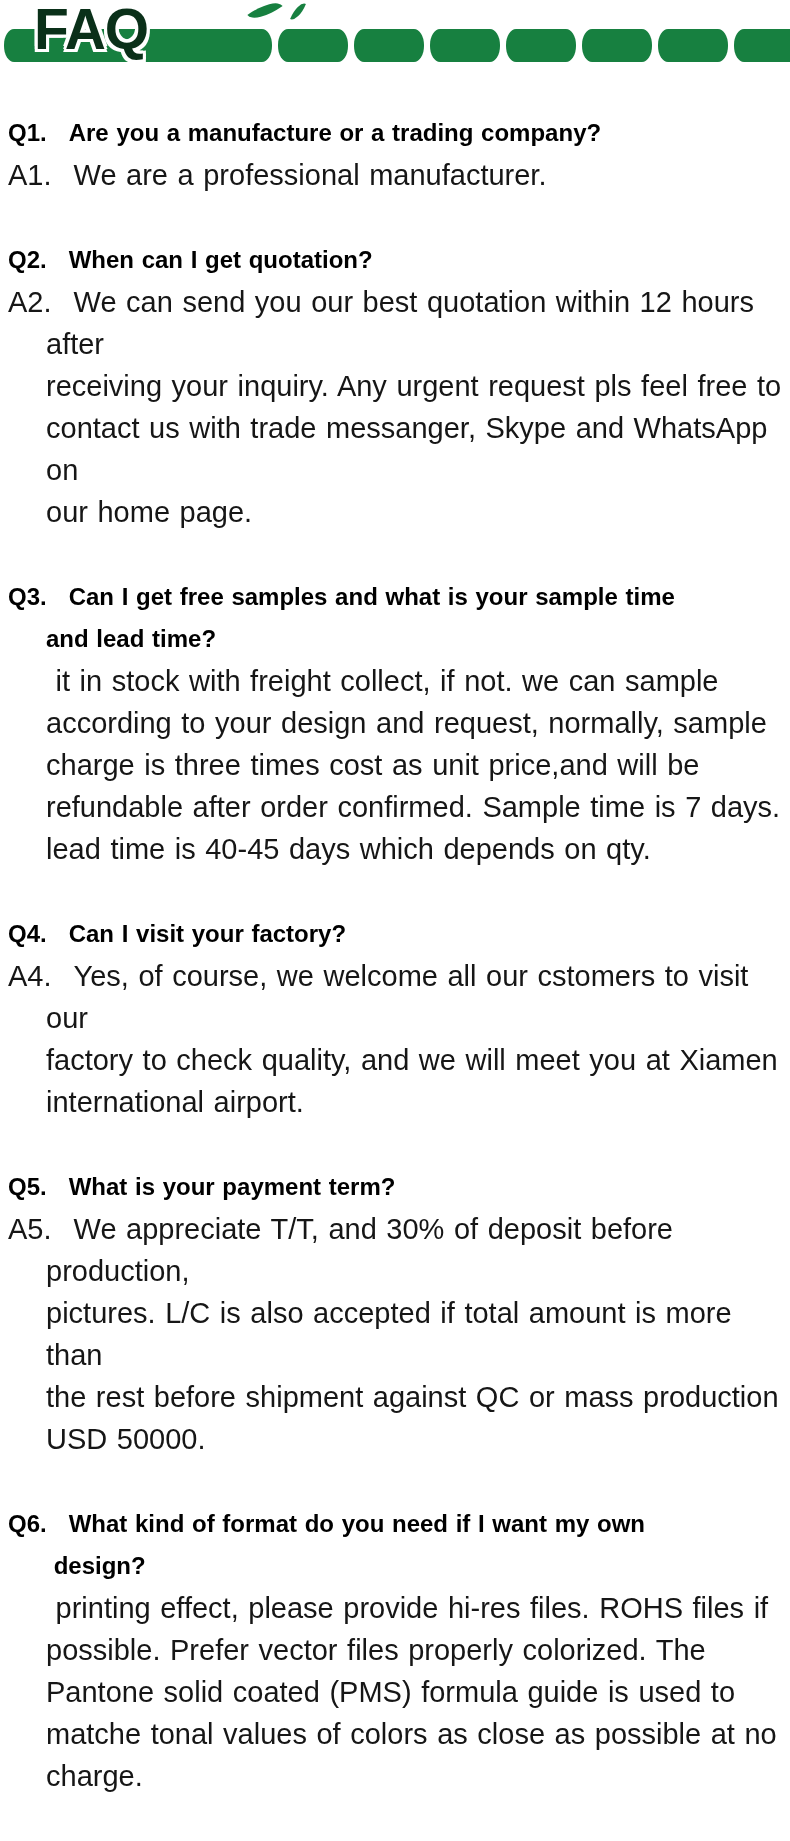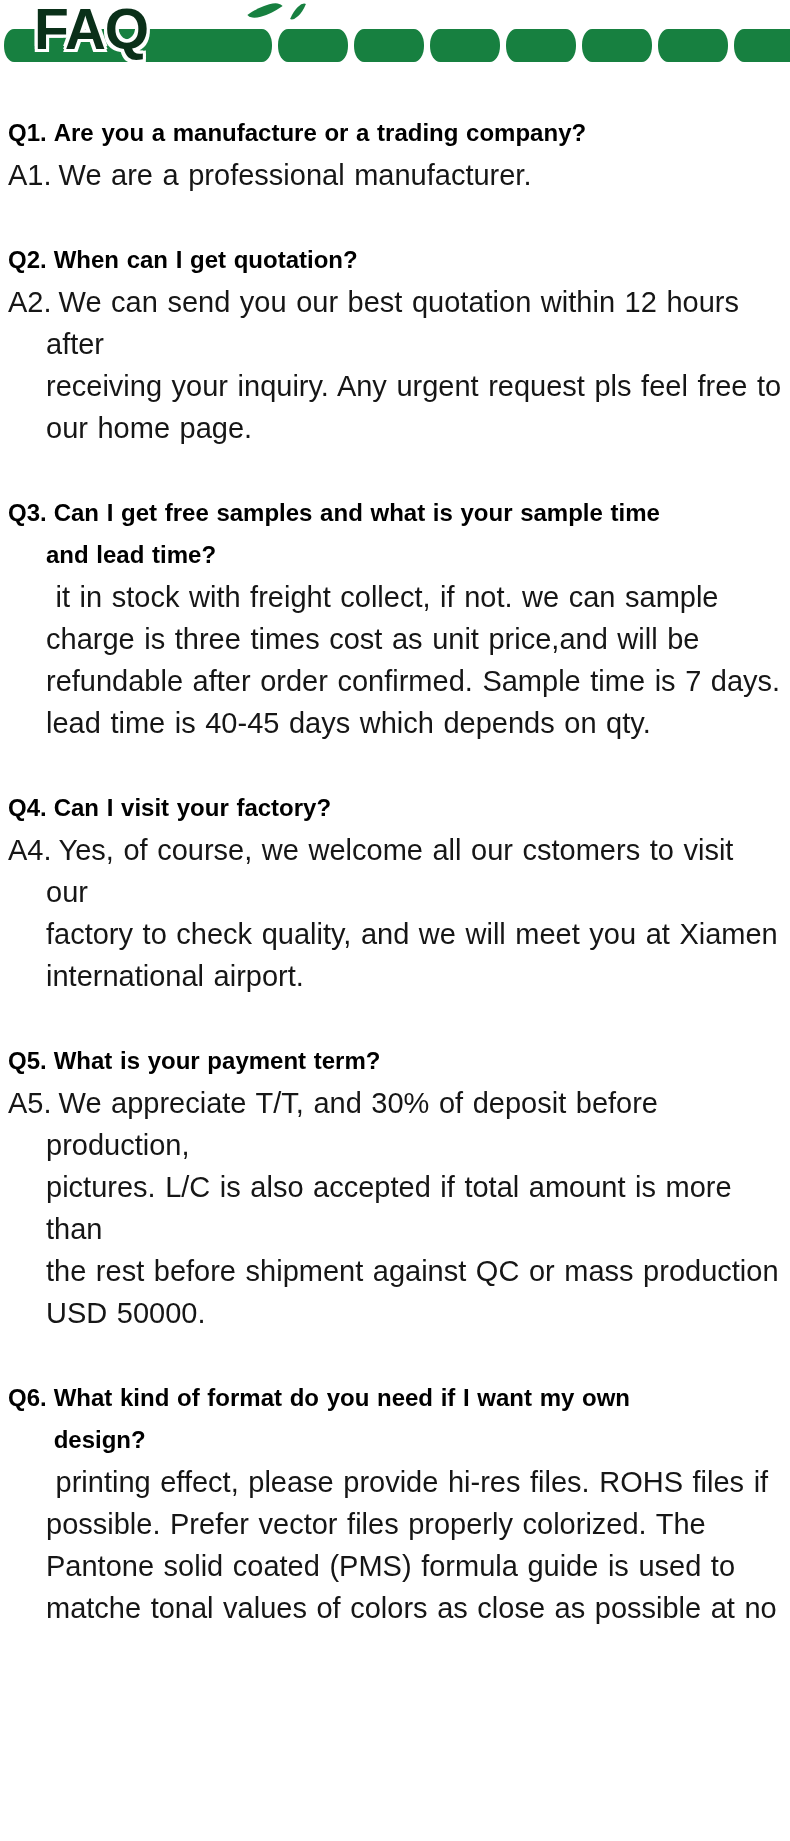--- a/index.html
+++ b/index.html
@@ -47,21 +47,21 @@
   .line{
     font-size:29px;
     line-height:42px;
     color:var(--text,#161616);
     white-space:pre-wrap;
     padding-left:38px;
     word-spacing:1.5px;
   }
   .line.first{text-indent:-38px;}
   .line.q{font-weight:bold;color:#000;font-size:24px;word-spacing:1px;}
-  .label{margin-right:7px;}
+  .label{margin-right:22px;}
 </style>
 </head>
 <body>
 
 <div class="page" style="--green: #178040; --title: #0a3019; --text: #161616; --bg: #ffffff;">
   <header class="hdr">
     <div class="bamboo">
       <div class="seg seg-long"></div>
       <div class="seg"></div>
       <div class="seg"></div>
@@ -79,26 +79,28 @@
 
   <main class="faq">
       <section class="faq-item">
         <div class="line q first"><span class="label">Q1.</span><span class="txt">Are you a manufacture or a trading company?</span></div>
         <div class="line a first"><span class="label">A1.</span><span class="txt">We are a professional manufacturer.</span></div>
       </section>
       <section class="faq-item">
         <div class="line q first"><span class="label">Q2.</span><span class="txt">When can I get quotation?</span></div>
         <div class="line a first"><span class="label">A2.</span><span class="txt">We can send you our best quotation within 12 hours after</span></div>
         <div class="line a"><span class="txt">receiving your inquiry. Any urgent request pls feel free to</span></div>
+        <div class="line a"><span class="txt">contact us with trade messanger, Skype and WhatsApp on</span></div>
         <div class="line a"><span class="txt">our home page.</span></div>
       </section>
       <section class="faq-item">
         <div class="line q first"><span class="label">Q3.</span><span class="txt">Can I get free samples and what is your sample time</span></div>
         <div class="line q"><span class="txt">and lead time?</span></div>
         <div class="line a"><span class="txt"> it in stock with freight collect, if not. we can sample</span></div>
+        <div class="line a"><span class="txt">according to your design and request, normally, sample</span></div>
         <div class="line a"><span class="txt">charge is three times cost as unit price,and will be</span></div>
         <div class="line a"><span class="txt">refundable after order confirmed. Sample time is 7 days.</span></div>
         <div class="line a"><span class="txt">lead time is 40-45 days which depends on qty.</span></div>
       </section>
       <section class="faq-item">
         <div class="line q first"><span class="label">Q4.</span><span class="txt">Can I visit your factory?</span></div>
         <div class="line a first"><span class="label">A4.</span><span class="txt">Yes, of course, we welcome all our cstomers to visit our</span></div>
         <div class="line a"><span class="txt">factory to check quality, and we will meet you at Xiamen</span></div>
         <div class="line a"><span class="txt">international airport.</span></div>
       </section>
@@ -109,15 +111,16 @@
         <div class="line a"><span class="txt">the rest before shipment against QC or mass production</span></div>
         <div class="line a"><span class="txt">USD 50000.</span></div>
       </section>
       <section class="faq-item">
         <div class="line q first"><span class="label">Q6.</span><span class="txt">What kind of format do you need if I want my own</span></div>
         <div class="line q"><span class="txt"> design?</span></div>
         <div class="line a"><span class="txt"> printing effect, please provide hi-res files. ROHS files if</span></div>
         <div class="line a"><span class="txt">possible. Prefer vector files properly colorized. The</span></div>
         <div class="line a"><span class="txt">Pantone solid coated (PMS) formula guide is used to</span></div>
         <div class="line a"><span class="txt">matche tonal values of colors as close as possible at no</span></div>
+        <div class="line a"><span class="txt">charge.</span></div>
       </section>
     </main>
 </div>
 
 </body></html>

